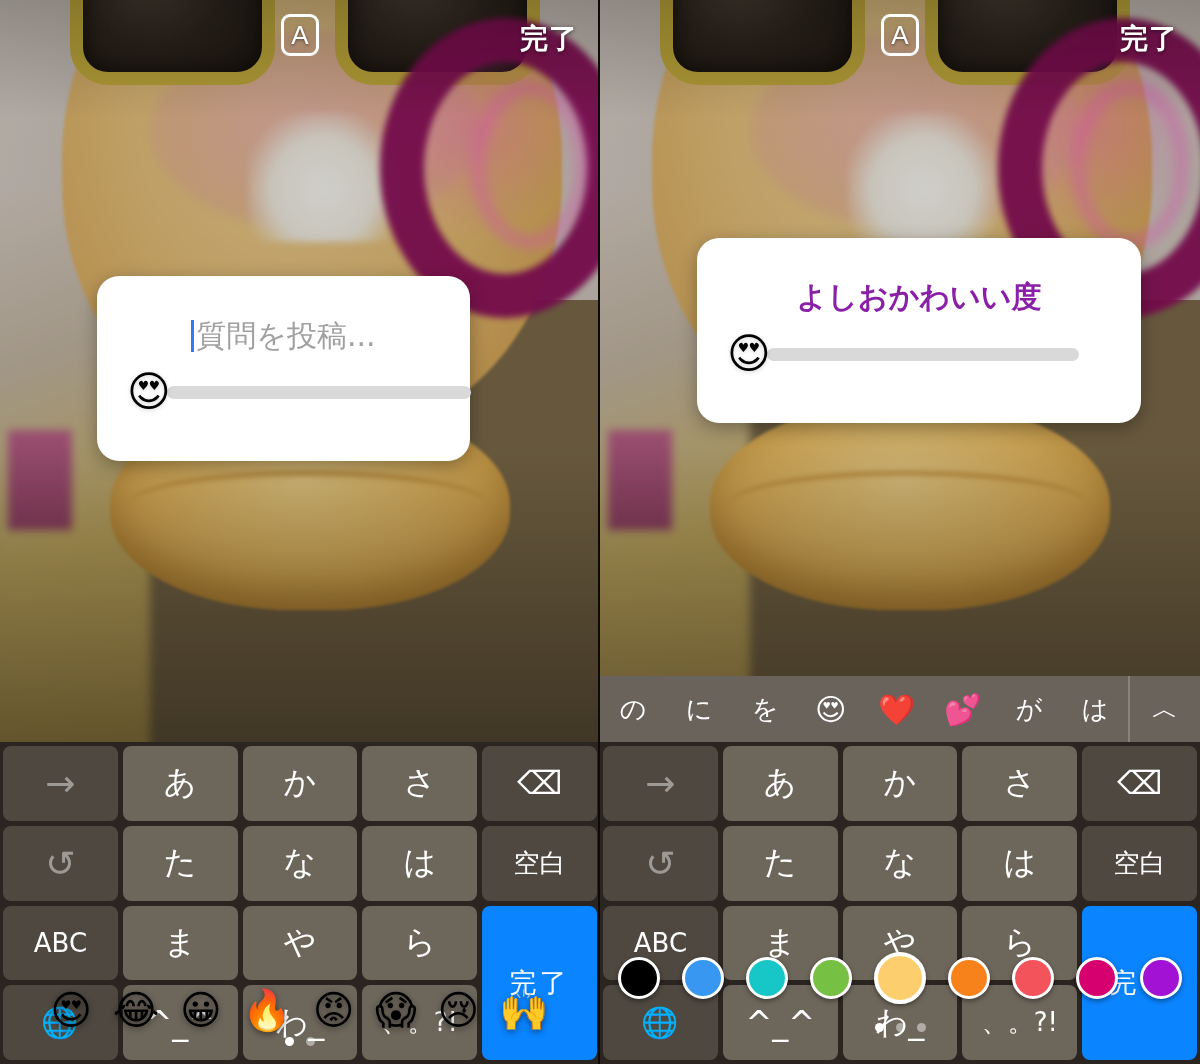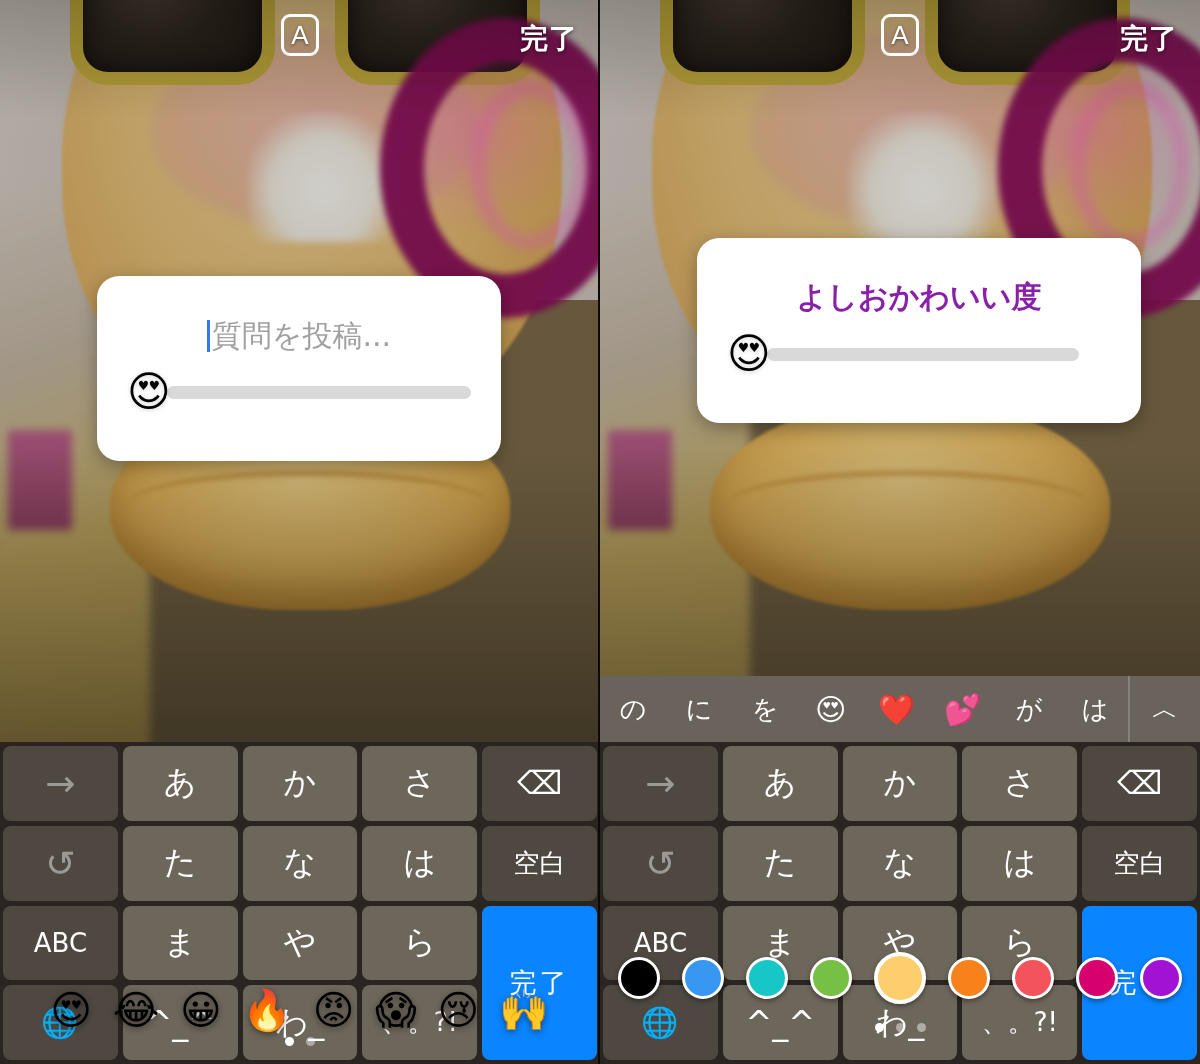--- a/index.html
+++ b/index.html
@@ -147,21 +147,21 @@
   }
 
   
   .card {
     position: absolute;
     background: #ffffff;
     border-radius: 22px;
     box-shadow: 0 5px 18px rgba(0,0,0,.30);
     z-index: 15;
   }
-  .card.left-card { left: 97px; top: 276px; width: 404px; height: 185px; }
+  .card.left-card { left: 97px; top: 276px; width: 373px; height: 185px; }
   .card.right-card { left: 697px - 600px; top: 238px; width: 444px; height: 185px; }
   .panel.right .card.right-card { left: 97px; }
 
   .card-title {
     width: 100%; text-align: center;
     font-size: 30px; line-height: 1;
     padding-top: 44px;
     font-family: "DejaVu Sans", "Liberation Sans", sans-serif;
   }
   .card-title.placeholder { color: #a0a0a0; font-weight: 400; }

